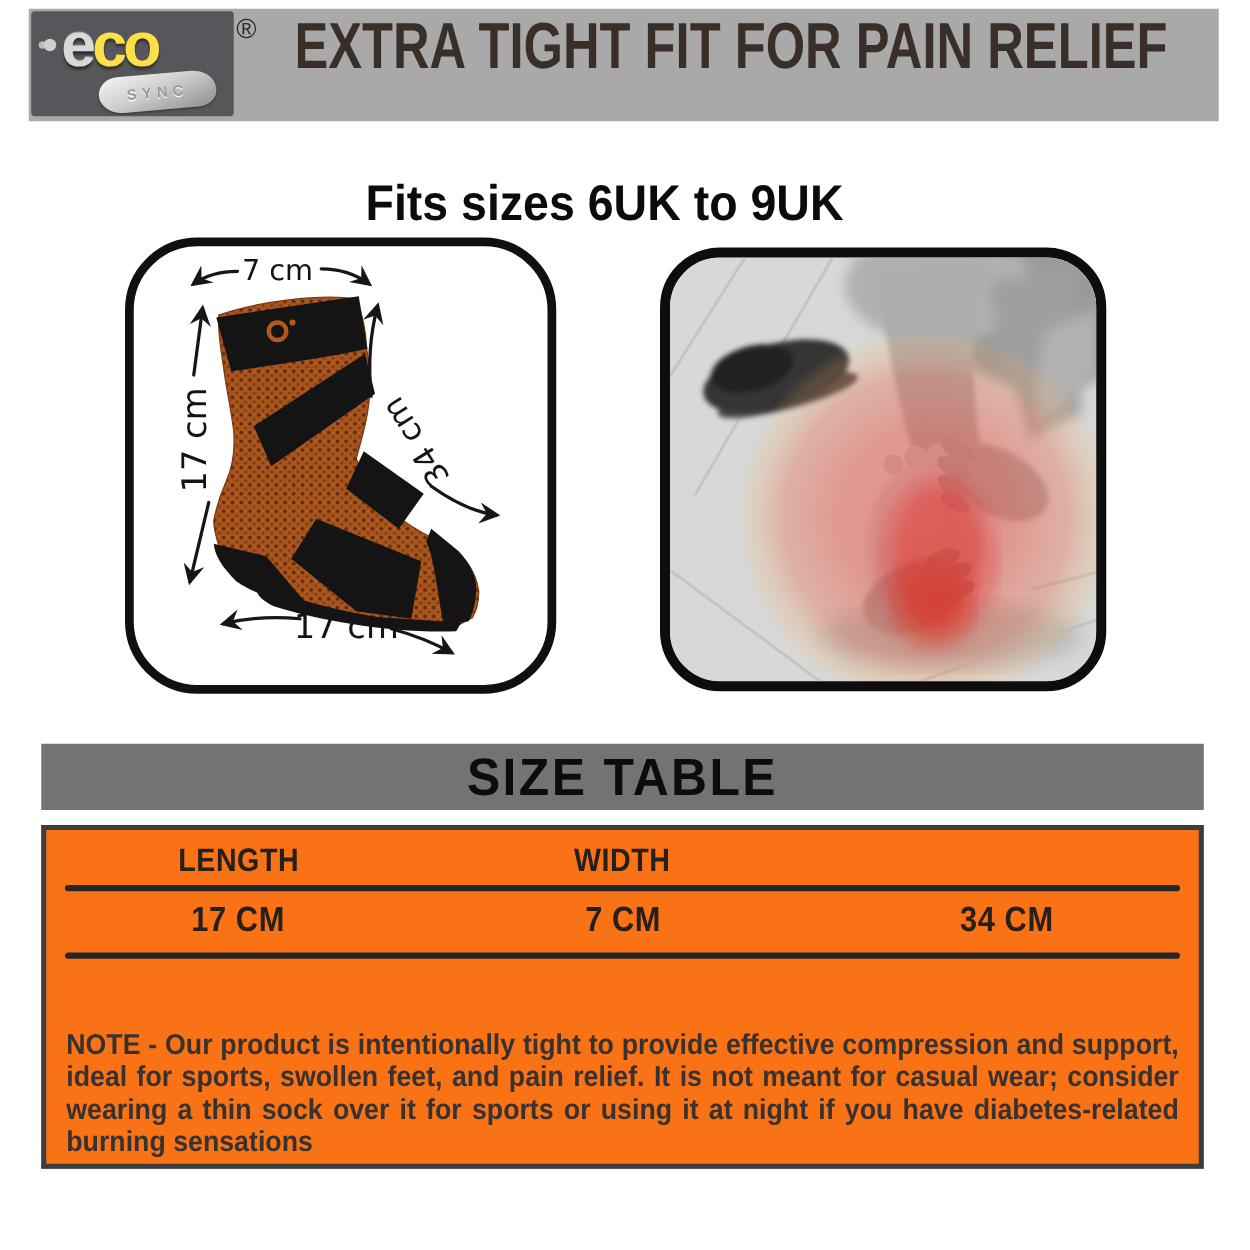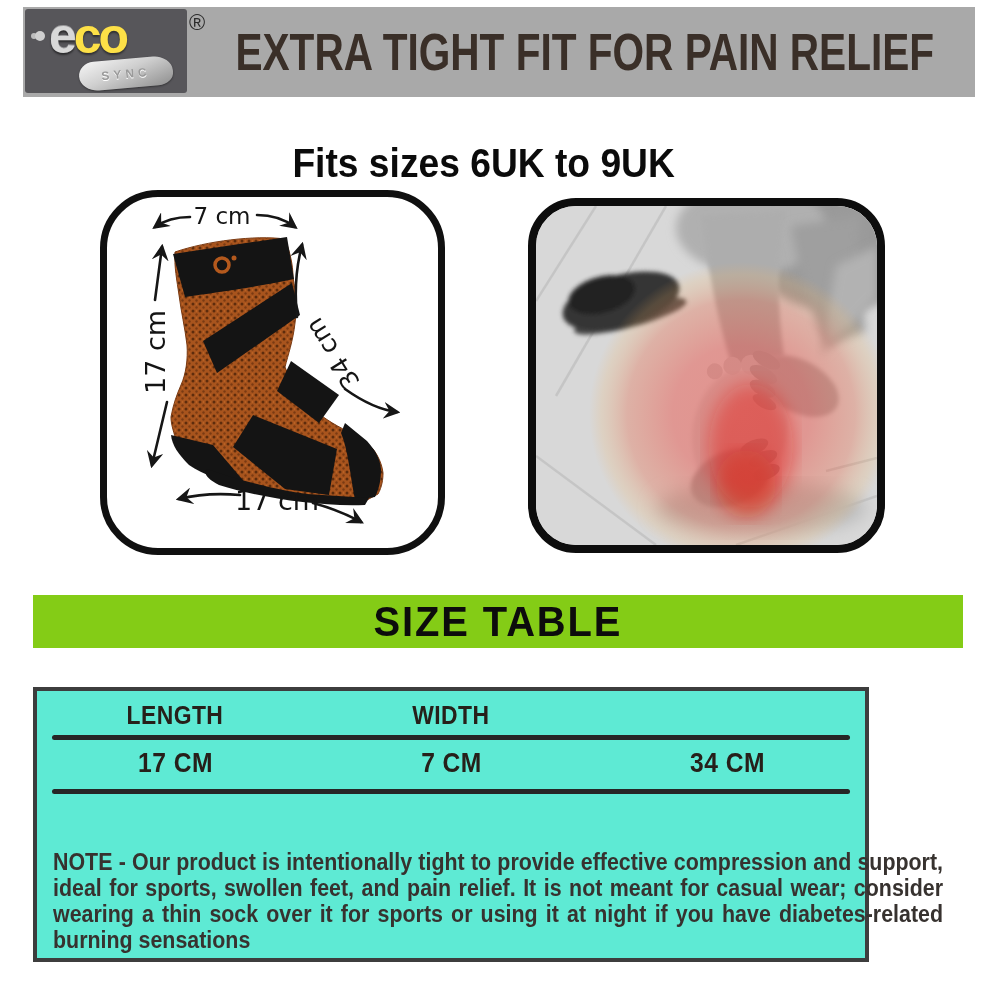--- a/index.html
+++ b/index.html
@@ -17,43 +17,43 @@
   .logo-e{color:#d8d8d8;text-shadow:0 2px 2px rgba(0,0,0,.5),0 -1px 0 #ffffff66;}
   .logo-co{color:#fde047;text-shadow:0 2px 2px rgba(0,0,0,.45);}
   .sync-pill{position:absolute;right:14px;bottom:5px;width:94px;height:29px;
              background:linear-gradient(160deg,#f5f5f5 0%,#cfcfcf 45%,#8f8f8f 100%);
              border-radius:18px 22px 18px 22px/16px 18px 14px 18px;transform:rotate(-5deg);
              display:flex;align-items:center;justify-content:center;box-shadow:0 1px 2px rgba(0,0,0,.4);}
   .sync-pill span{font-size:12px;font-weight:700;letter-spacing:4px;color:#9a9a9a;
                   text-shadow:0 1px 0 #fff;}
   .reg-mark{position:absolute;left:166px;top:3px;font-size:22px;font-weight:400;color:#2b2b2b;}
   .header-title-wrap{position:absolute;left:178px;right:6px;top:0;bottom:0;
-                     display:flex;align-items:center;justify-content:center;}
+                     display:flex;align-items:flex-start;justify-content:center;}
   .header-title{display:inline-block;font-size:52px;font-weight:700;color:#3a2f28;
                 letter-spacing:0;white-space:nowrap;transform:scaleX(.78);}
 
   
   .subtitle-wrap{position:absolute;left:0;top:106px;width:1000px;text-align:center;margin-top:35px;}
   .subtitle{display:inline-block;font-size:40px;font-weight:700;color:#0b0b0b;
             transform:translateX(-16px) scaleX(.93);white-space:nowrap;}
 
   
   .diagram-box{position:absolute;left:100px;top:190px;width:345px;height:365px;box-sizing:border-box;
                border:7px solid #101010;border-radius:58px;background:#fff;overflow:hidden;}
   .photo-box{position:absolute;left:528px;top:198px;width:357px;height:355px;box-sizing:border-box;
              border:8px solid #0d0d0d;border-radius:48px;background:#d8d8d8;overflow:hidden;}
   .diagram-box svg,.photo-box svg{display:block;}
 
   
-  .size-bar{position:absolute;left:33px;top:595px;width:930px;height:53px;background:#84cc16;
+  .size-bar{position:absolute;left:33px;top:595px;width:930px;height:53px;background:#737373;
             display:flex;align-items:center;justify-content:center;}
   .size-bar span{font-size:42px;font-weight:700;letter-spacing:2px;color:#0c0c0c;
                  transform:scaleX(.95);display:inline-block;}
-  .table-box{position:absolute;left:33px;top:687px;width:836px;height:275px;box-sizing:border-box;
-             background:#5eead4;border:4px solid #3d3d3d;}
+  .table-box{position:absolute;left:33px;top:660px;width:930px;height:275px;box-sizing:border-box;
+             background:#f97316;border:4px solid #3d3d3d;}
   .t-row{position:absolute;left:0;width:100%;display:grid;grid-template-columns:1fr 1fr 1fr;}
   .t-head{top:9px;}
   .t-vals{top:56px;}
   .t-cell{text-align:center;color:#26201a;}
   .t-head .t-cell span{display:inline-block;font-size:26px;font-weight:700;letter-spacing:.5px;transform:scaleX(.88);}
   .t-vals .t-cell span{display:inline-block;font-size:28px;font-weight:700;letter-spacing:.5px;transform:scaleX(.88);}
   .t-rule{position:absolute;left:15px;right:15px;height:5px;background:#262626;border-radius:3px;}
   .rule-1{top:44px;}
   .rule-2{top:98px;}
   .note-text{position:absolute;left:16px;top:158px;width:957px;transform:scaleX(.93);

